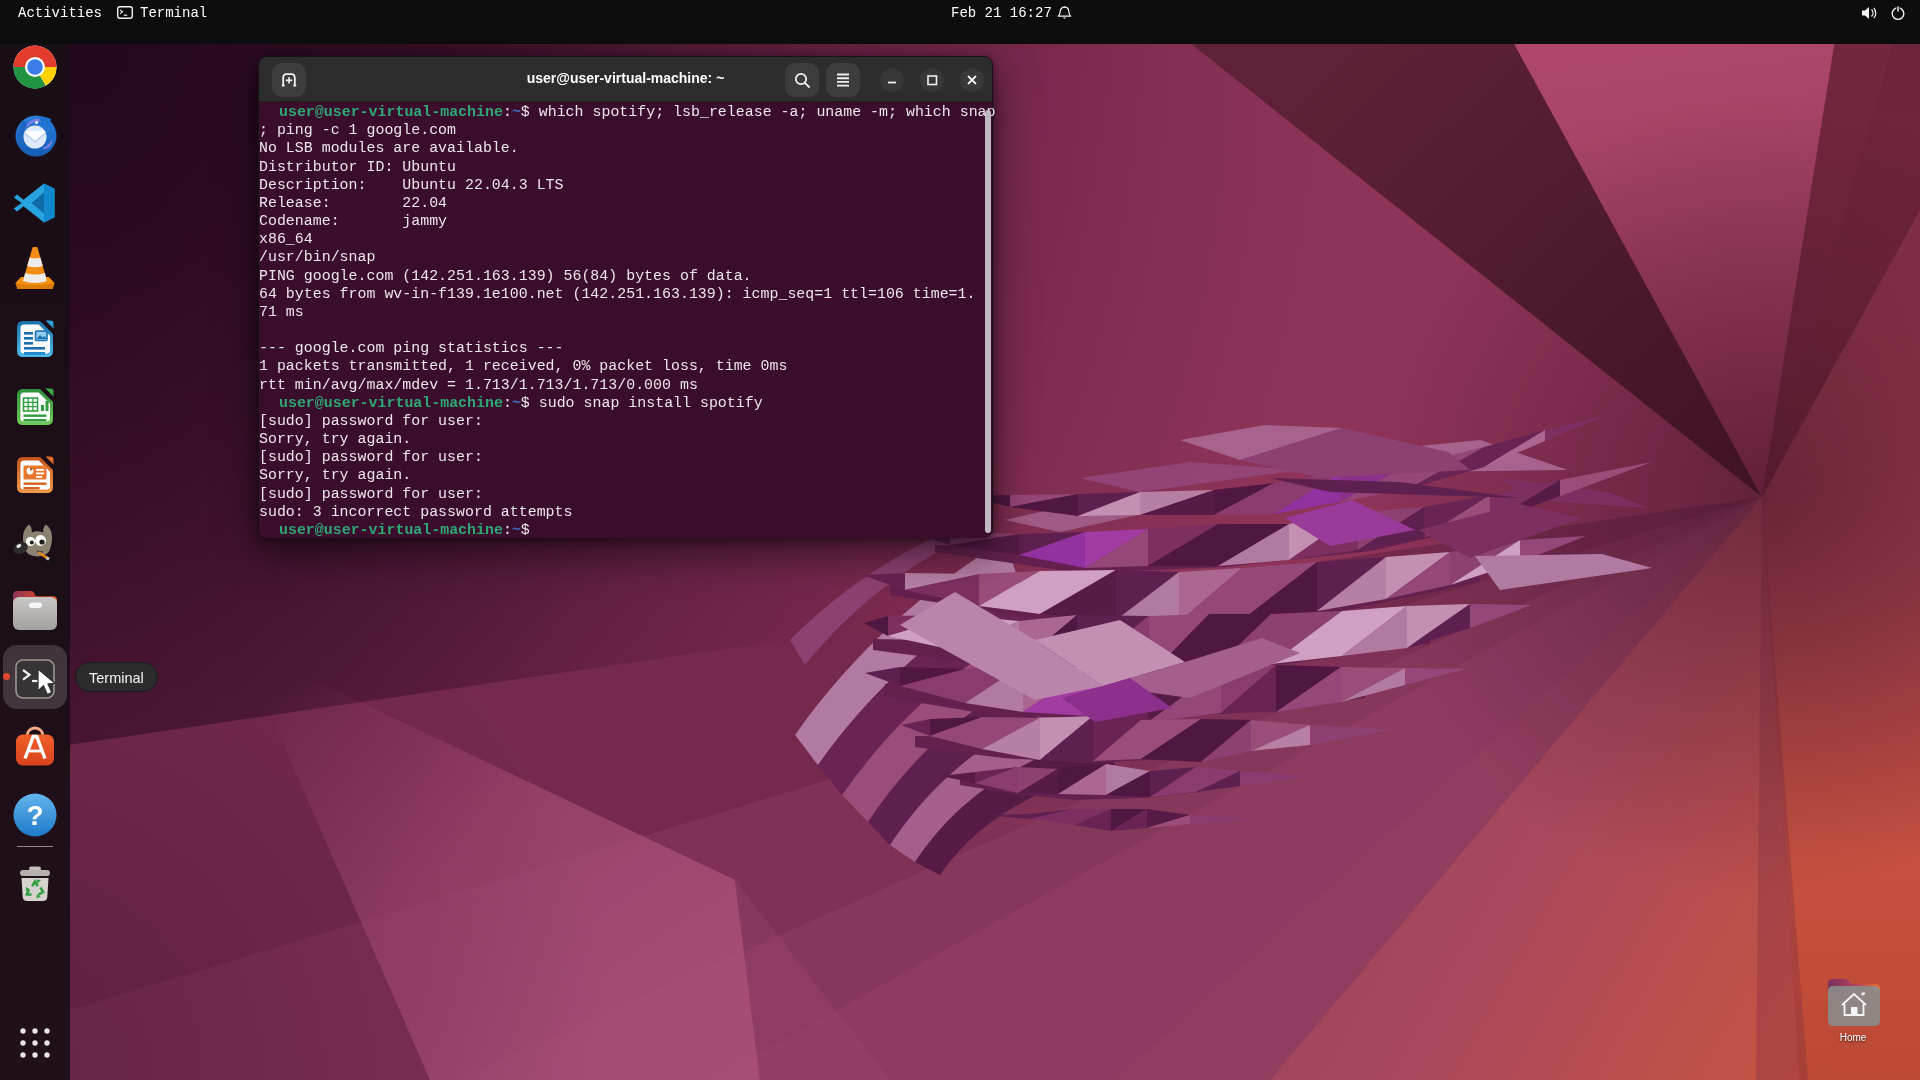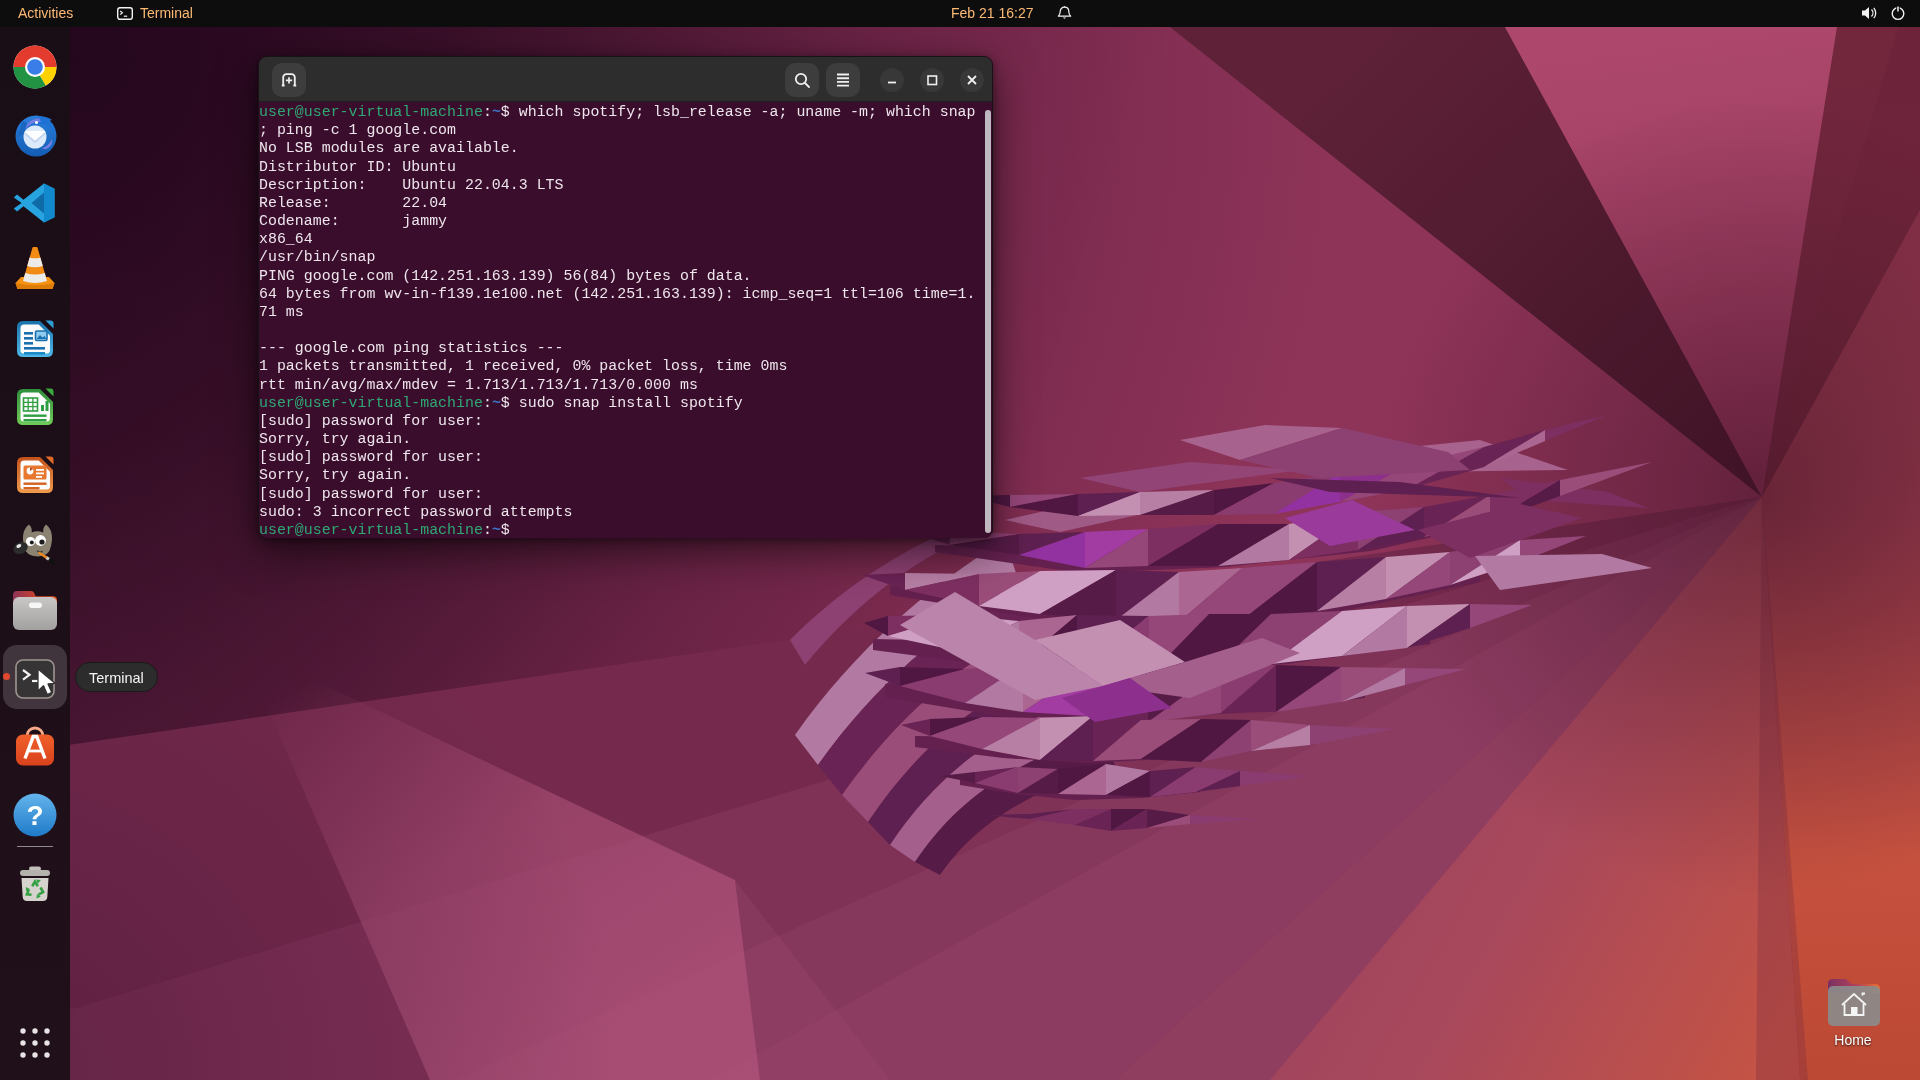--- a/index.html
+++ b/index.html
@@ -1,21 +1,21 @@
 <!DOCTYPE html>
 <html><head>
 <meta charset="utf-8">
 <style>
   * { margin:0; padding:0; box-sizing:border-box; }
   html,body { width:1920px; height:1080px; overflow:hidden; background:#000; font-family:"Liberation Sans", sans-serif; }
   #stage { position:relative; width:1920px; height:1080px; overflow:hidden; }
   #wallpaper { position:absolute; left:0; top:0; z-index:0; }
 
   
-  #topbar { position:absolute; left:0; top:0; width:1920px; height:27px; background:#0e0d0e; z-index:30; color:#fdba74; }
+  #topbar { position:absolute; left:0; top:0; width:1920px; height:44px; background:#0e0d0e; z-index:30; color:#ffffff;font-family:Liberation Mono, monospace; }
   #activities { position:absolute; left:18px; top:5px; font-size:14px; }
   #tb-term { position:absolute; left:117px; top:5px; font-size:14px; }
   #tb-term svg { vertical-align:-2px; margin-right:7px; }
   #clock { position:absolute; left:951px; top:5px; font-size:14px; }
   #bell { position:absolute; left:1056px; top:5px; }
   #tb-right { position:absolute; right:14px; top:5px; }
 
   
   #dock { position:absolute; left:0; top:27px; width:70px; height:1053px; background:linear-gradient(#190d16,#201019); z-index:20; }
   .dk { position:absolute; left:11px; width:48px; height:48px; z-index:22; }
@@ -29,26 +29,26 @@
 
   
   #term { position:absolute; left:258px; top:56px; width:735px; height:482px; border-radius:9px; z-index:10; box-shadow:0 14px 40px rgba(0,0,0,0.55), 0 2px 8px rgba(0,0,0,0.4); background:#3a0d2c; border:1px solid #161216; }
   #thead { position:absolute; left:0; top:0; right:0; height:45px; background:#2d2d2d; border-radius:8px 8px 0 0; border-bottom:1px solid #201f20; }
   #ttitle { position:absolute; left:0; right:0; top:13px; text-align:center; color:#ffffff; font-size:14px; font-weight:bold; }
   .hbtn { position:absolute; top:6px; width:34px; height:34px; background:#3d3d3d; border-radius:10px; }
   .cbtn { position:absolute; top:11px; width:24px; height:24px; background:#383838; border-radius:50%; }
   #tbody { position:absolute; left:0; top:46px; width:733px; height:435px; background:#3a0d2c; border-radius:0 0 8px 8px; }
   #tscroll { position:absolute; right:1px; top:7px; width:6px; height:423px; background:#bfb9bf; border-radius:3px; }
   pre.tx { position:absolute; left:0px; top:0px; font-family:"Liberation Mono", monospace; font-size:14.9px; line-height:18.17px; color:#eee6ec; letter-spacing:0.02px; }
-  pre.tx .g { color:#2fa874; font-weight:normal; }
+  pre.tx .g { color:#2fa874; font-weight:bold;padding-left:20px; }
   pre.tx .b { color:#3d73c8; font-weight:bold; }
 
   
   #home { position:absolute; left:1823px; top:974px; width:60px; text-align:center; z-index:5; color:#fff; }
-  #home .lbl { margin-top:2px; font-size:14px; text-shadow:0 1px 2px rgba(0,0,0,0.8); }
+  #home .lbl { margin-top:2px; font-size:10px; text-shadow:0 1px 2px rgba(0,0,0,0.8); }
 </style>
 </head>
 <body>
 <div id="stage">
   <svg id="wallpaper" width="1920" height="1080" viewBox="0 0 1920 1080">
     <defs>
       <radialGradient id="base" gradientUnits="userSpaceOnUse" cx="80" cy="60" r="1280">
         <stop offset="0" stop-color="#2a0822"></stop>
         <stop offset="0.3" stop-color="#471531"></stop>
         <stop offset="0.62" stop-color="#72264a"></stop>
@@ -531,20 +531,21 @@
           </svg></div>
       <div class="cbtn" style="left:621px"><svg width="24" height="24" viewBox="0 0 24 24">
             <path d="M8 14.5h8" stroke="#f0f0f0" stroke-width="1.8"></path>
           </svg></div>
       <div class="cbtn" style="left:661px"><svg width="24" height="24" viewBox="0 0 24 24">
             <rect x="8" y="8" width="8.5" height="8.5" fill="none" stroke="#f0f0f0" stroke-width="1.6"></rect>
           </svg></div>
       <div class="cbtn" style="left:701px"><svg width="24" height="24" viewBox="0 0 24 24">
             <path d="M8 8l8 8M16 8l-8 8" stroke="#f0f0f0" stroke-width="1.8"></path>
           </svg></div>
+      <div id="ttitle">user@user-virtual-machine: ~</div>
     </div>
     <div id="tbody">
       <pre class="tx"><span class="g">user@user-virtual-machine</span>:<span class="b">~</span>$ which spotify; lsb_release -a; uname -m; which snap
 ; ping -c 1 google.com
 No LSB modules are available.
 Distributor ID: Ubuntu
 Description:    Ubuntu 22.04.3 LTS
 Release:        22.04
 Codename:       jammy
 x86_64

